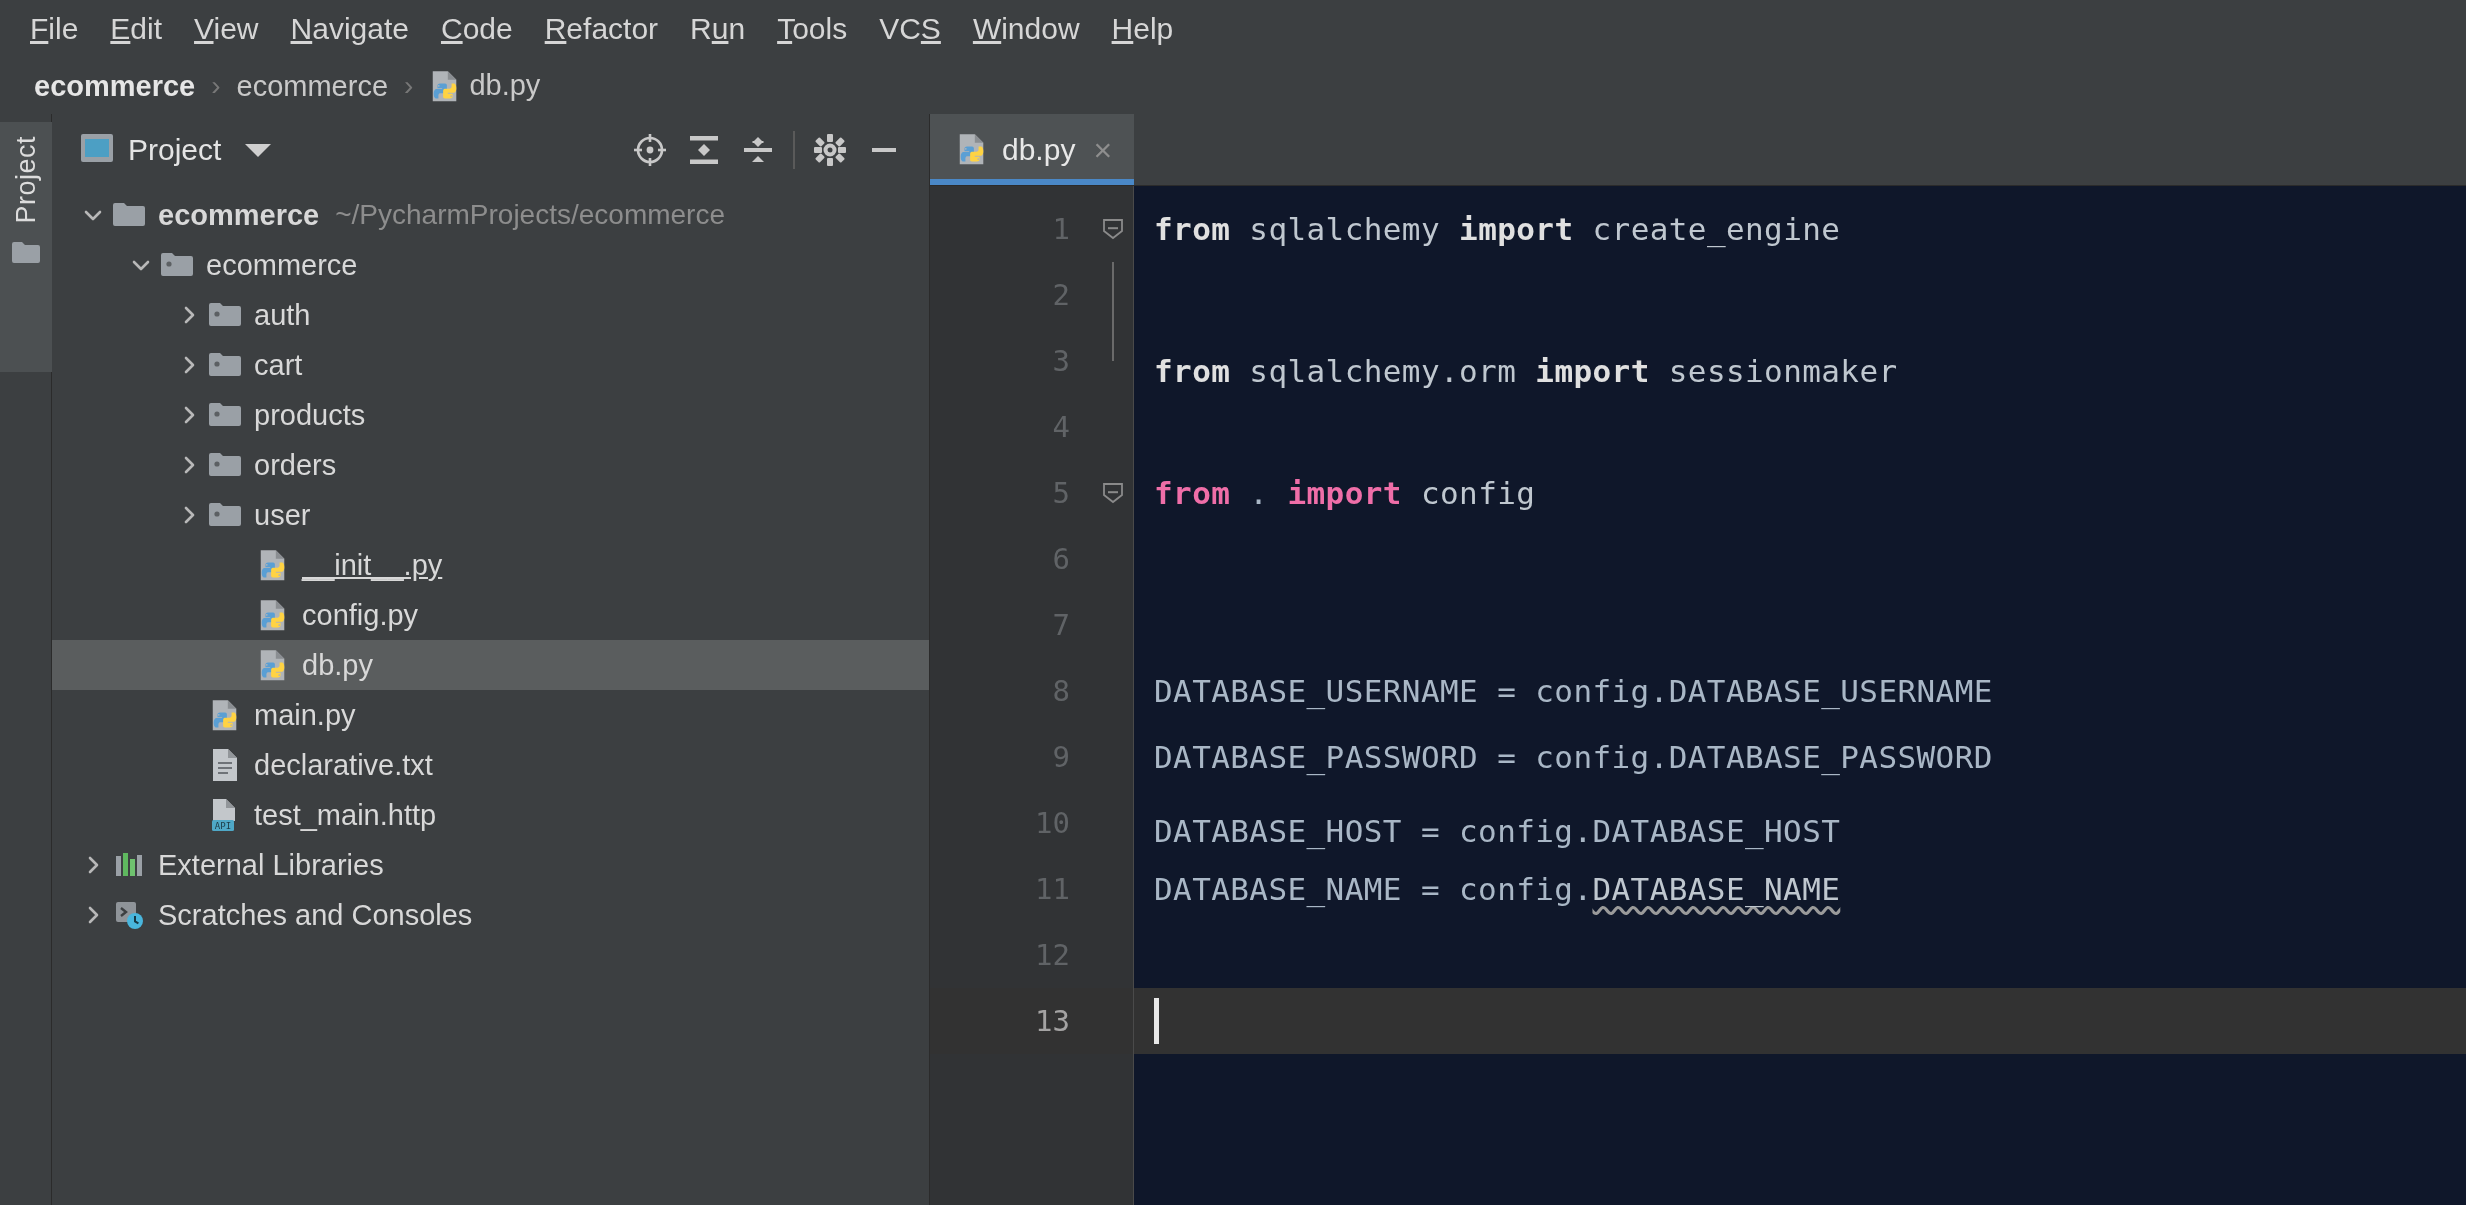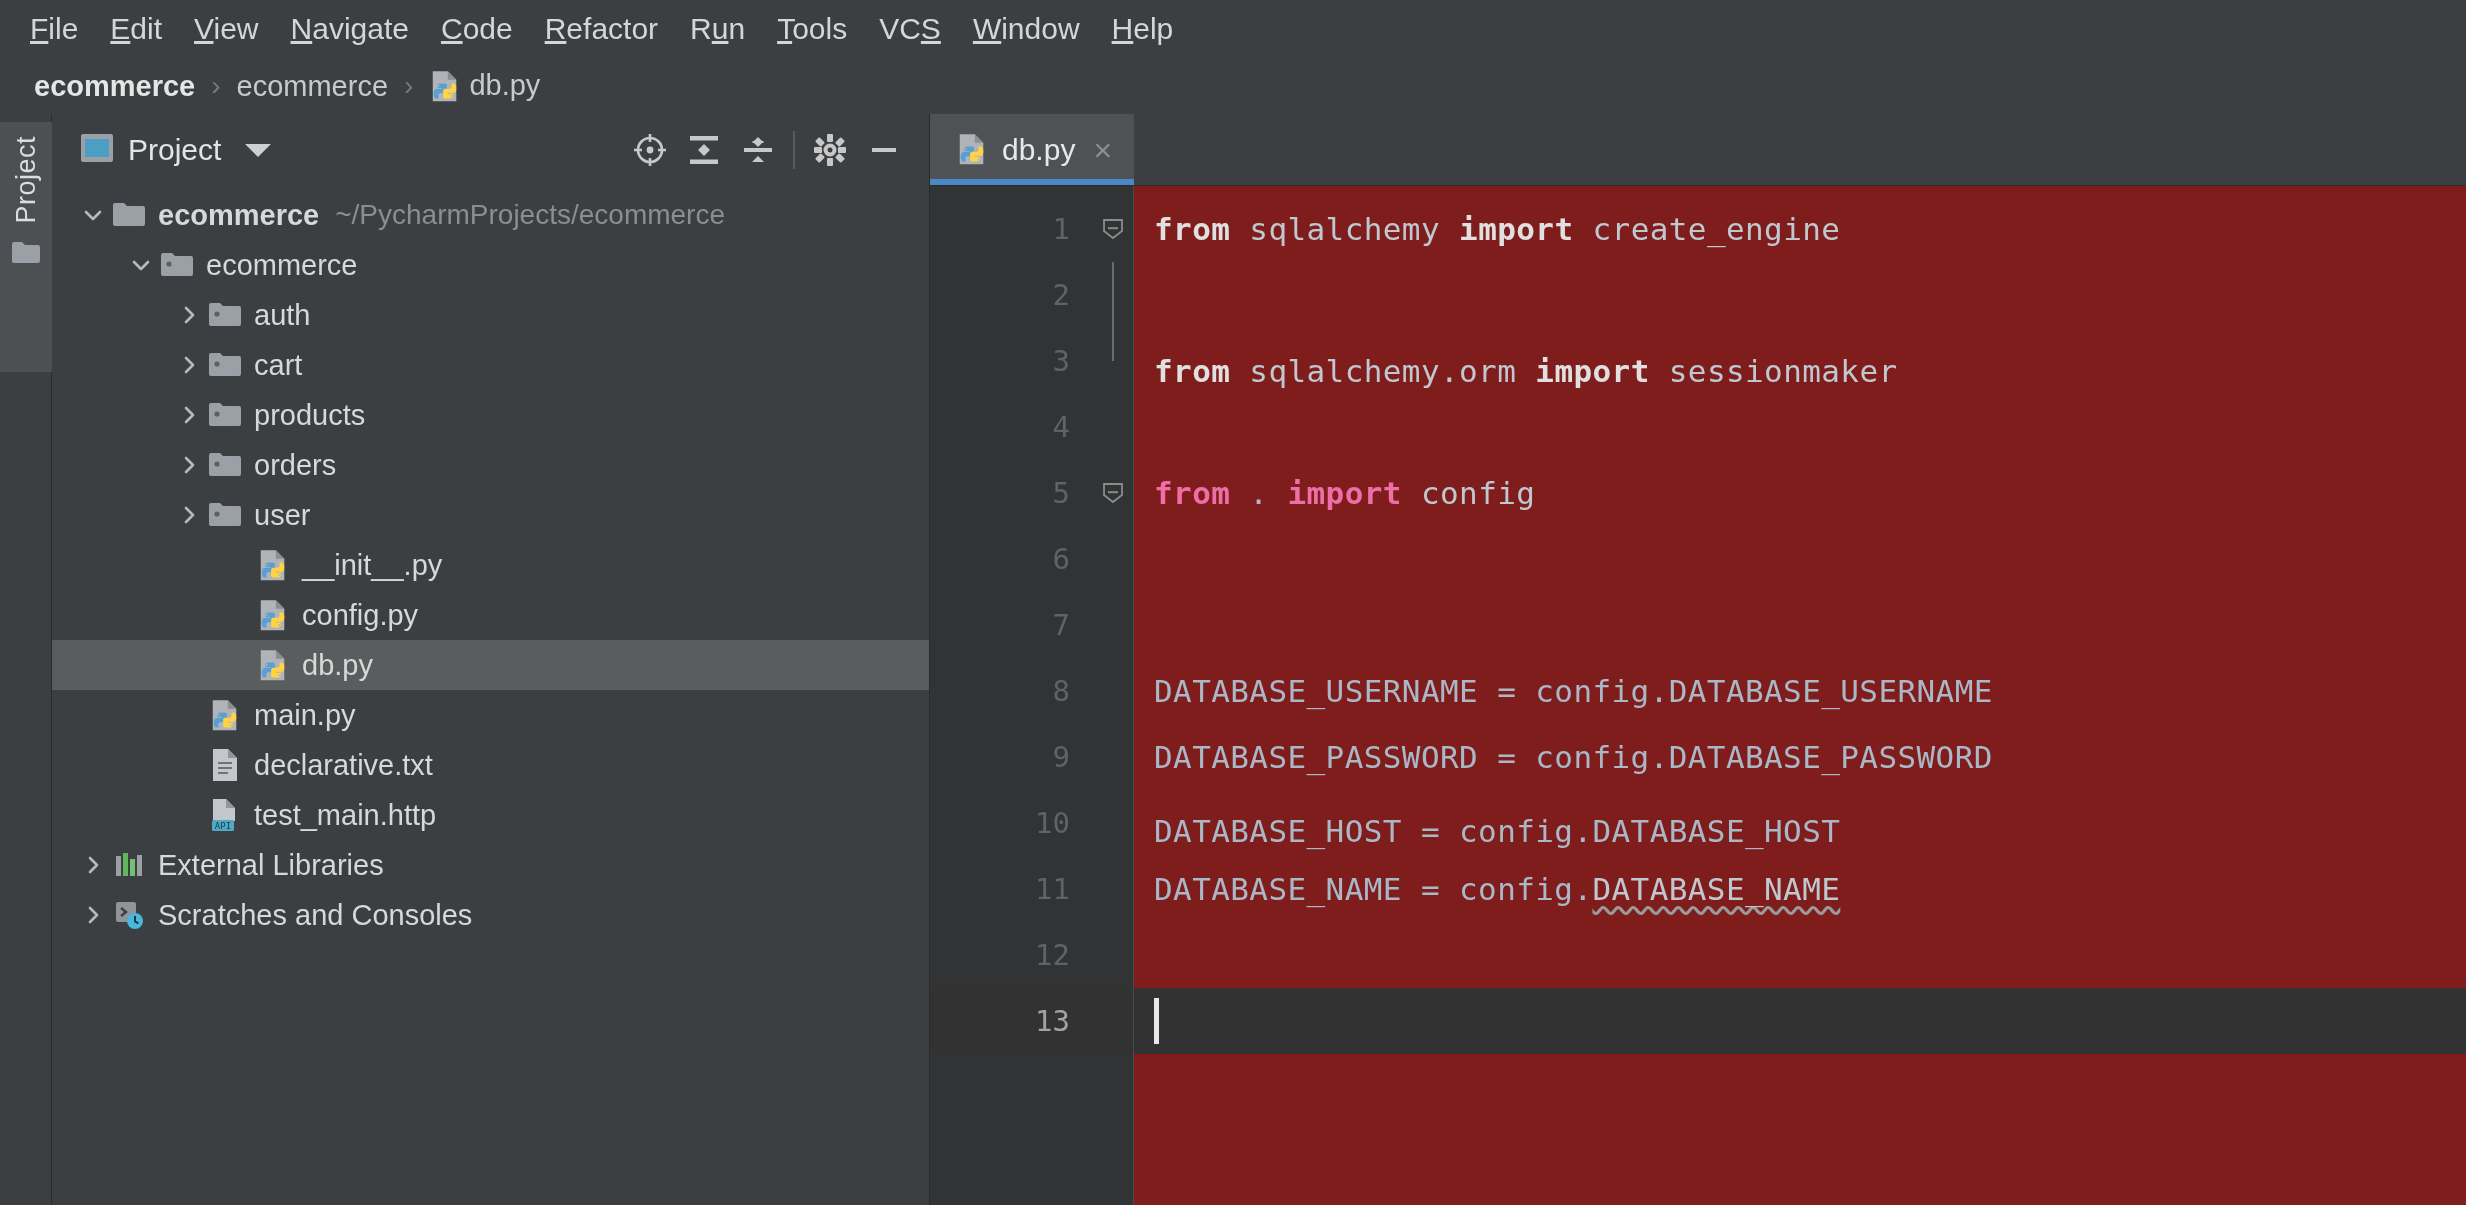--- a/index.html
+++ b/index.html
@@ -225,21 +225,21 @@
   .fold-strip {
     width: 40px;
     flex: 0 0 40px;
     background: #313335;
     border-right: 1px solid #4a4a4a;
     position: relative;
   }
   .code-lines {
     flex: 1;
     position: relative;
-    background: #7f1d1d;
+    background: #0f172a;
     min-width: 0;
   }
 
   .ln {
     position: absolute;
     right: 24px;
     font-family: "DejaVu Sans Mono", monospace;
     font-size: 29px;
     color: #606366;
     line-height: 66px;
@@ -512,21 +512,21 @@
             </svg>
           </span>
           <span class="ticon">
             <svg width="34" height="28" viewBox="0 0 34 28">
               <path d="M1 4a2 2 0 012-2h9l3 3h16a2 2 0 012 2v16a2 2 0 01-2 2H3a2 2 0 01-2-2z" fill="#9aa0a6"></path>
               <circle cx="9" cy="13" r="2.6" fill="#5c6063"></circle>
             </svg>
           </span>
           <span class="tlabel">user</span>
         </div>
-        <div class="tree-row" style="padding-left: 168px;">
+        <div class="tree-row" style="padding-left: 168px; text-decoration: underline;">
           <span class="twisty"></span>
           <span class="ticon">
             <svg width="32" height="34.56" viewBox="0 0 34 36">
               <path d="M4 2h16l9 9v23H4z" fill="#b0b4b8"></path>
               <path d="M20 2l9 9h-9z" fill="#8a8e92"></path>
               <path d="M13 15c-4 0-4 2-4 2v3h5v1H8s-3 0-3 5 2.5 5 2.5 5H10v-3s-.2-2.5 2.3-2.5h4.5s2.2.1 2.2-2.2V17s.3-2-3-2zm-2.6 1.6a.95.95 0 110 1.9.95.95 0 010-1.9z" fill="#5a9fd4"></path>
               <path d="M21 31c4 0 4-2 4-2v-3h-5v-1h6s3 0 3-5-2.5-5-2.5-5H24v3s.2 2.5-2.3 2.5h-4.5s-2.2-.1-2.2 2.2V29s-.3 2 3 2zm2.6-1.6a.95.95 0 110-1.9.95.95 0 010 1.9z" fill="#ffd343"></path>
             </svg>
           </span>
           <span class="tlabel">__init__.py</span>

